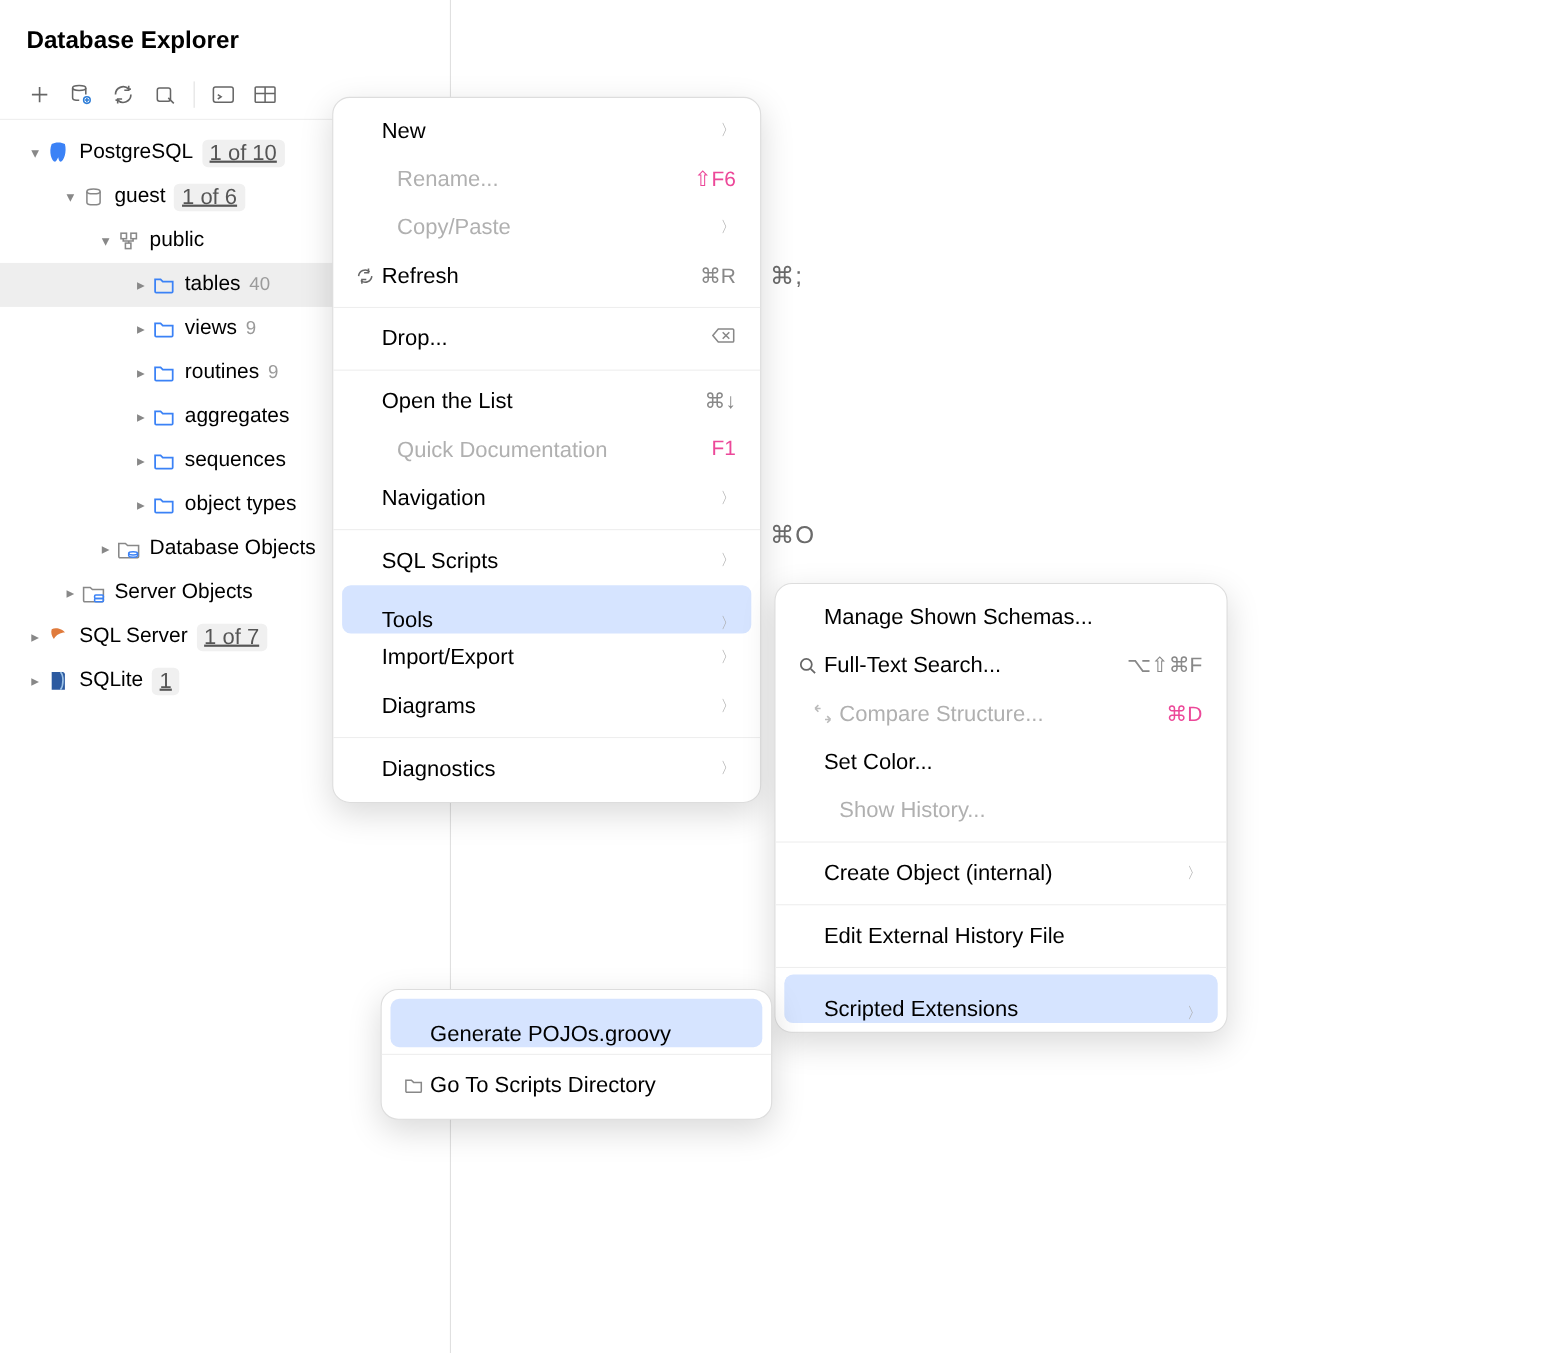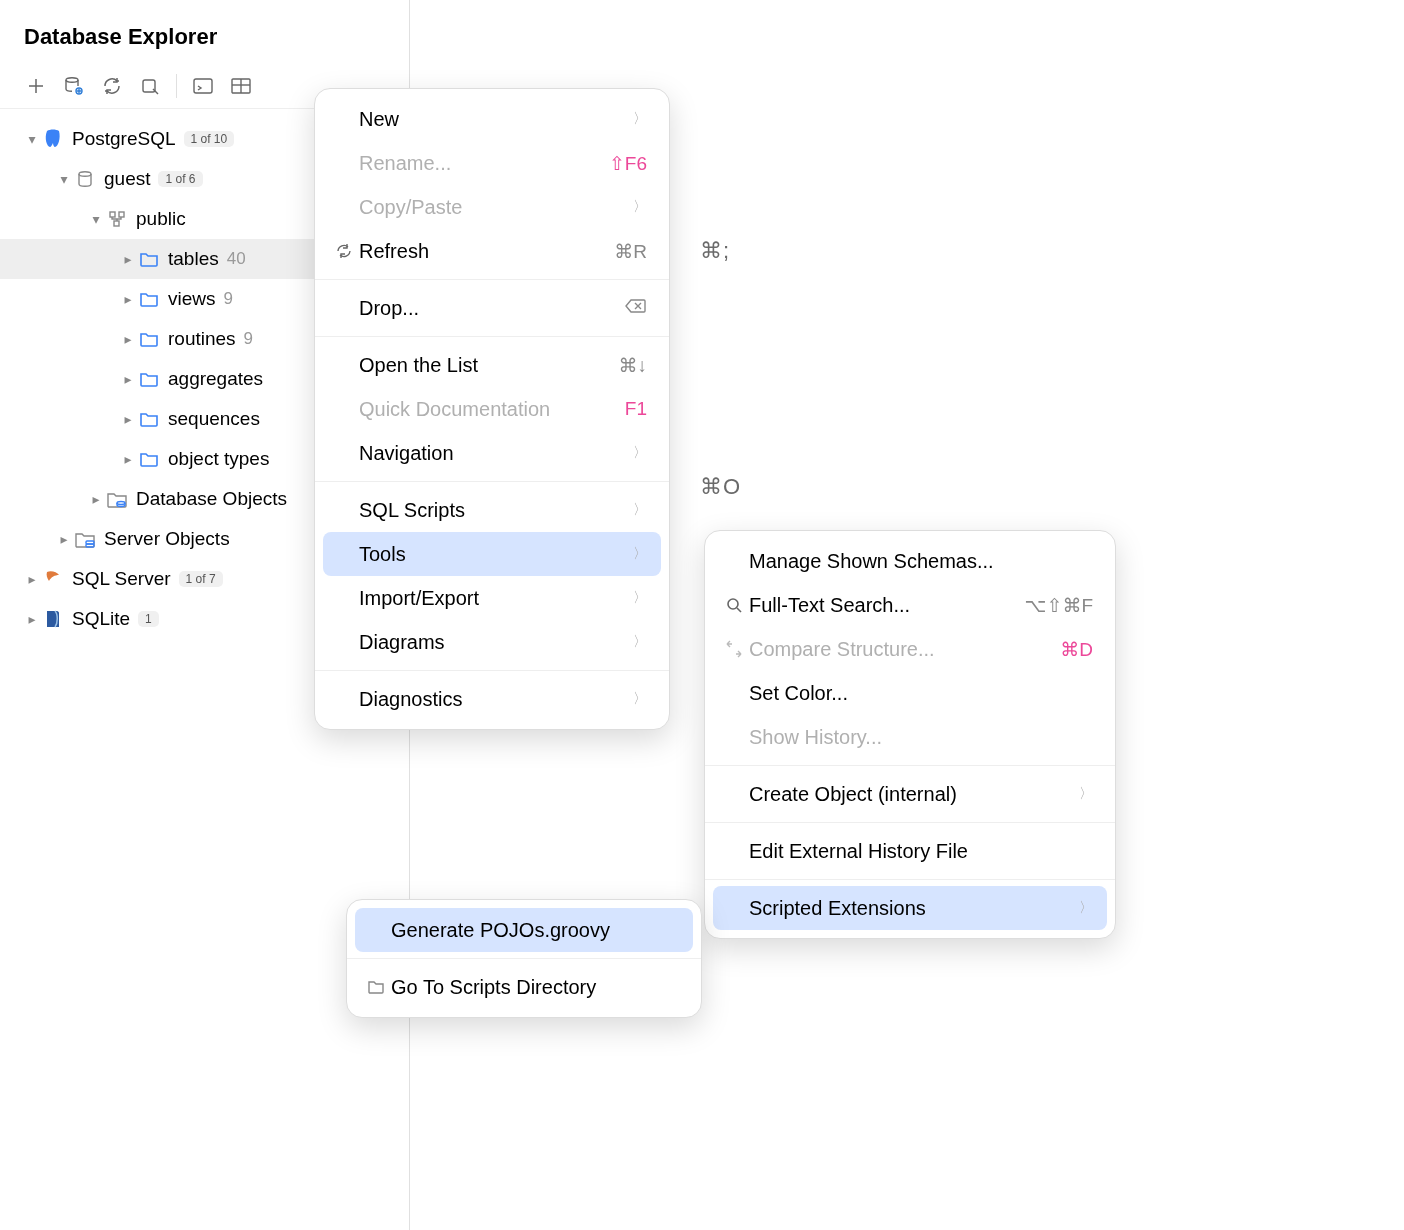--- a/index.html
+++ b/index.html
@@ -71,22 +71,23 @@
     display: inline-flex;
     align-items: center;
     justify-content: center;
   }
   .node-label { }
   .badge {
     background: #f0f0f0;
     color: #555;
     border-radius: 5px;
     padding: 1px 7px;
-    font-size: 12px;
+    font-size: 20px;
     margin-left: 8px;
+    text-decoration: underline;
   }
   .count {
     color: #9a9a9a;
     margin-left: 8px;
     font-size: 17px;
   }
 
   
   .menu {
     position: absolute;
@@ -105,26 +106,26 @@
   }
   .menu-item .mi-icon {
     width: 30px;
     display: inline-flex;
     justify-content: center;
     color: #666;
   }
   .menu-item .mi-label { flex: 1; }
   .menu-item .mi-shortcut { color: #888; font-size: 19px; }
   .menu-item .mi-chevron { color: #aaa; font-size: 14px; margin-left: 14px; }
-  .menu-item.disabled { color: #b0b0b0; }
+  .menu-item.disabled { color: #b0b0b0; margin-left: 14px; }
   .menu-item.disabled .mi-shortcut { color: #ec4899; }
-  .menu-item.highlight { background: #d6e4ff; border-radius: 8px; margin: 0 8px; padding: 0 14px 0 6px; }
+  .menu-item.highlight { background: #d6e4ff; border-radius: 8px; margin: 0 8px; padding: 0 14px 0 6px; align-items: flex-end; }
   .menu-sep { height: 1px; background: #eee; margin: 6px 0; }
 
-  .menu1 { left: 314px; top: 88px; width: 356px; }
+  .menu1 { left: 302px; top: 88px; width: 390px; }
   .menu2 { left: 704px; top: 530px; width: 412px; }
   .menu3 { left: 346px; top: 899px; width: 356px; }
 
   
   .editor-hints { position: absolute; left: 700px; top: 238px; color: #6a6a6a; font-size: 22px; }
   .editor-hints .kbd { letter-spacing: 1px; }
   .folder-icon svg { stroke: #3b82f6; }
 </style>
 </head>
 <body>

